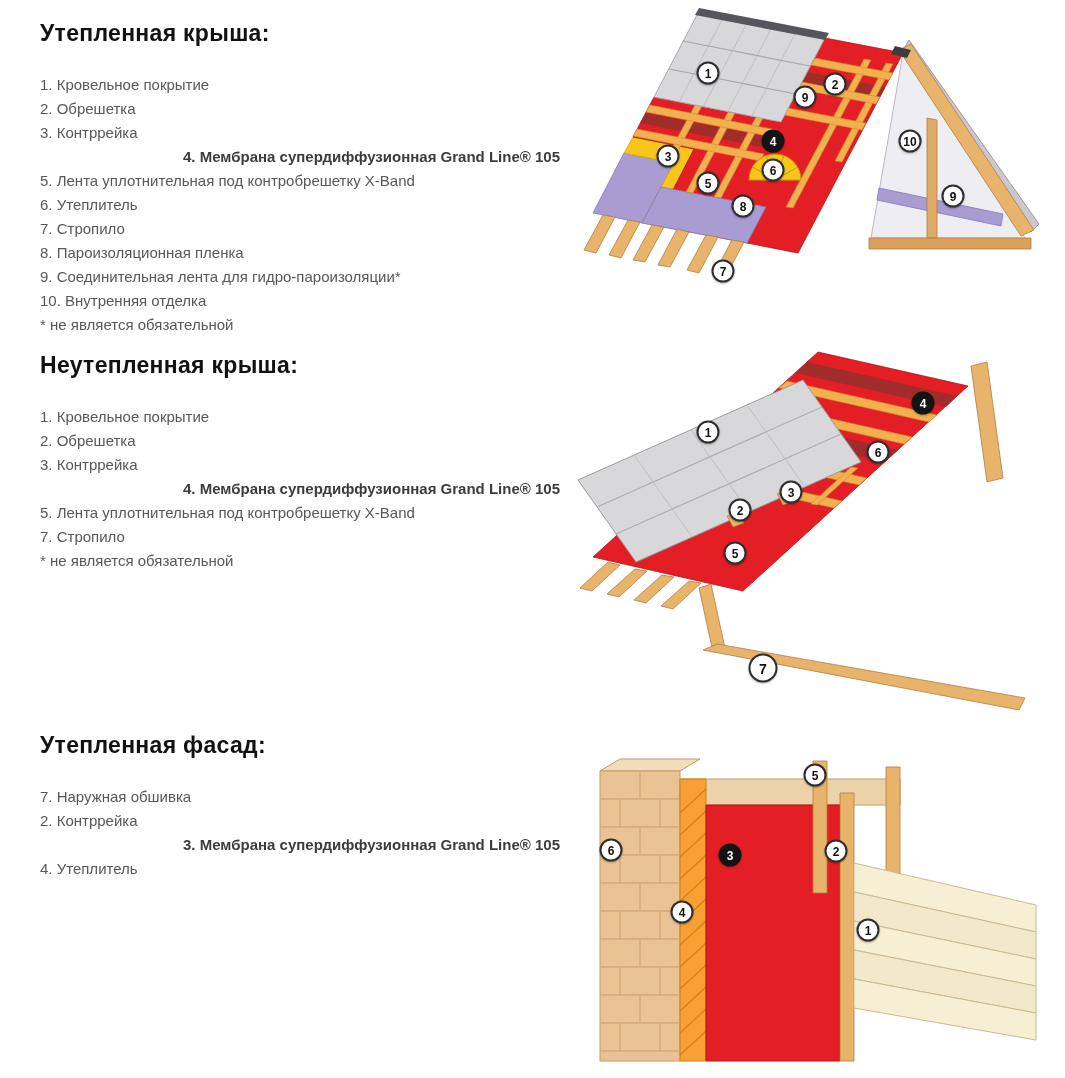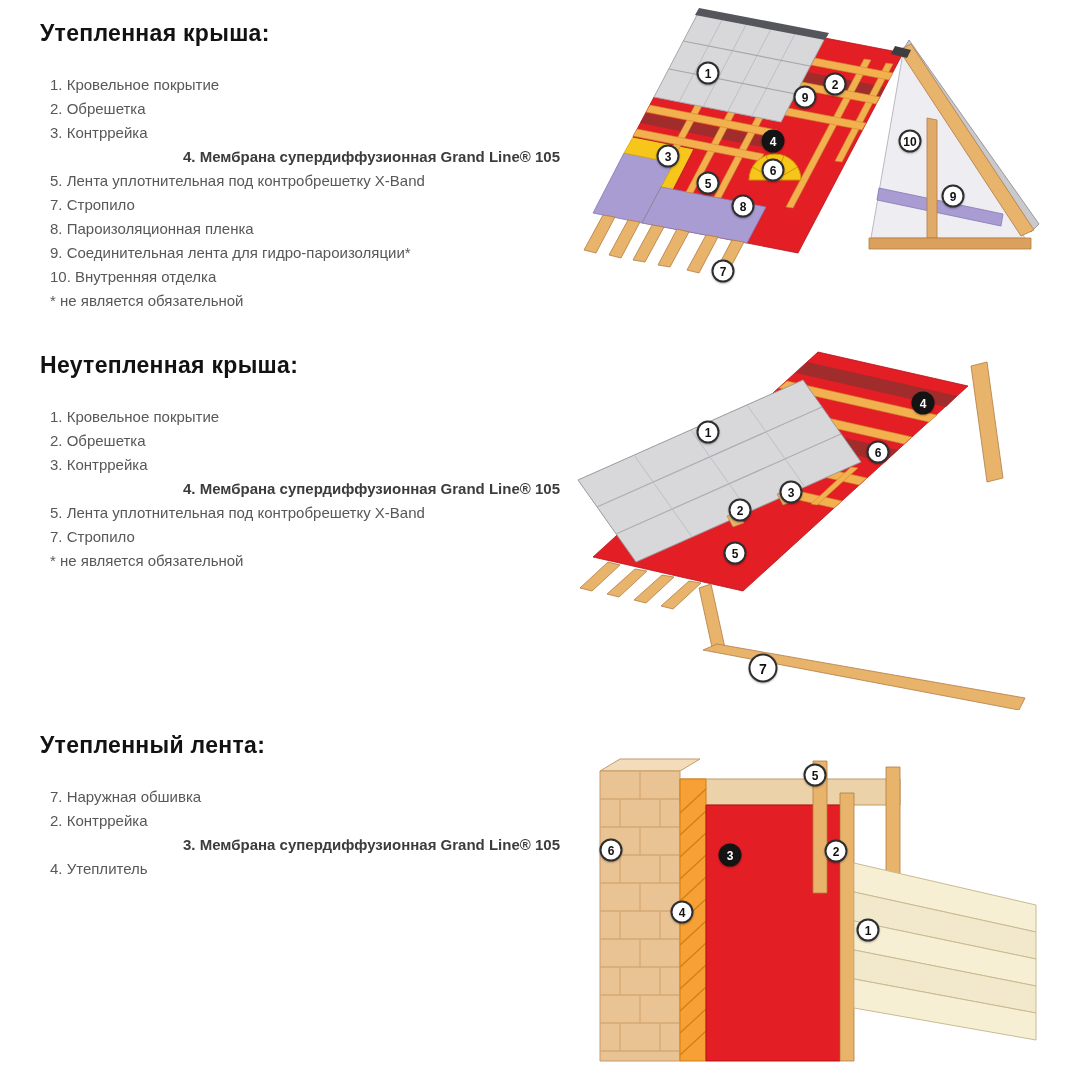--- a/index.html
+++ b/index.html
@@ -1,21 +1,21 @@
 <!DOCTYPE html>
 <html><head>
 <meta charset="utf-8">
 <style>
   * { margin:0; padding:0; box-sizing:border-box; }
   html,body { background:#ffffff; }
   body { font-family:"Liberation Sans", sans-serif; }
   .page { position:relative; width:1065px; height:1078px; background:#ffffff; overflow:hidden; }
   .text-col { position:absolute; left:40px; width:520px; }
   .section-heading { font-size:23px; font-weight:bold; color:#121212; letter-spacing:.3px; margin-bottom:26px; }
-  .layer-list { list-style:none;margin-left:10px; }
+  .layer-list { list-style:none; }
   .layer-list li { font-size:15px; color:#58585a; line-height:24px; }
   .layer-list li.highlight { font-weight:bold; color:#3c3c3e;text-align:right; }
   .figure { position:absolute; }
   .figure svg { display:block; }
   .callout {
     position:absolute; width:23px; height:23px; border-radius:50%;
     background:#ffffff; border:2px solid #2e2e30; color:#111111;
     font-size:12px;  font-weight:bold; display:flex; align-items:center; justify-content:center;
     transform:translate(-50%,-50%); box-shadow:0 1px 2px rgba(0,0,0,.3);
   }
@@ -28,20 +28,21 @@
 <div class="page">
 
   <div class="text-col" style="top:20px">
     <h2 class="section-heading">Утепленная крыша:</h2>
     <ul class="layer-list">
       <li>1. Кровельное покрытие</li>
       <li>2. Обрешетка</li>
       <li>3. Контррейка</li>
       <li class="highlight">4. Мембрана супердиффузионная Grand Line® 105</li>
       <li>5. Лента уплотнительная под контробрешетку X-Band</li>
+      <li>6. Утеплитель</li>
       <li>7. Стропило</li>
       <li>8. Пароизоляционная пленка</li>
       <li>9. Соединительная лента для гидро-пароизоляции*</li>
       <li>10. Внутренняя отделка</li>
       <li>* не является обязательной</li>
     </ul>
   </div>
 
   <div class="text-col" style="top:352px">
     <h2 class="section-heading">Неутепленная крыша:</h2>
@@ -50,21 +51,21 @@
       <li>2. Обрешетка</li>
       <li>3. Контррейка</li>
       <li class="highlight">4. Мембрана супердиффузионная Grand Line® 105</li>
       <li>5. Лента уплотнительная под контробрешетку X-Band</li>
       <li>7. Стропило</li>
       <li>* не является обязательной</li>
     </ul>
   </div>
 
   <div class="text-col" style="top:732px">
-    <h2 class="section-heading">Утепленный лента:</h2>
+    <h2 class="section-heading">Утепленная фасад:</h2>
     <ul class="layer-list">
       <li>7. Наружная обшивка</li>
       <li>2. Контррейка</li>
       <li class="highlight">3. Мембрана супердиффузионная Grand Line® 105</li>
       <li>4. Утеплитель</li>
     </ul>
   </div>
 
   <div class="figure" style="left:573px; top:0; width:472px; height:332px">
     <svg viewBox="0 0 472 332" width="472" height="332">

